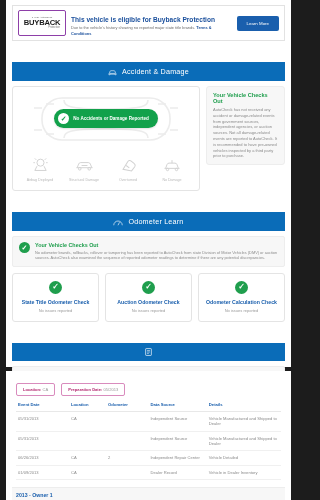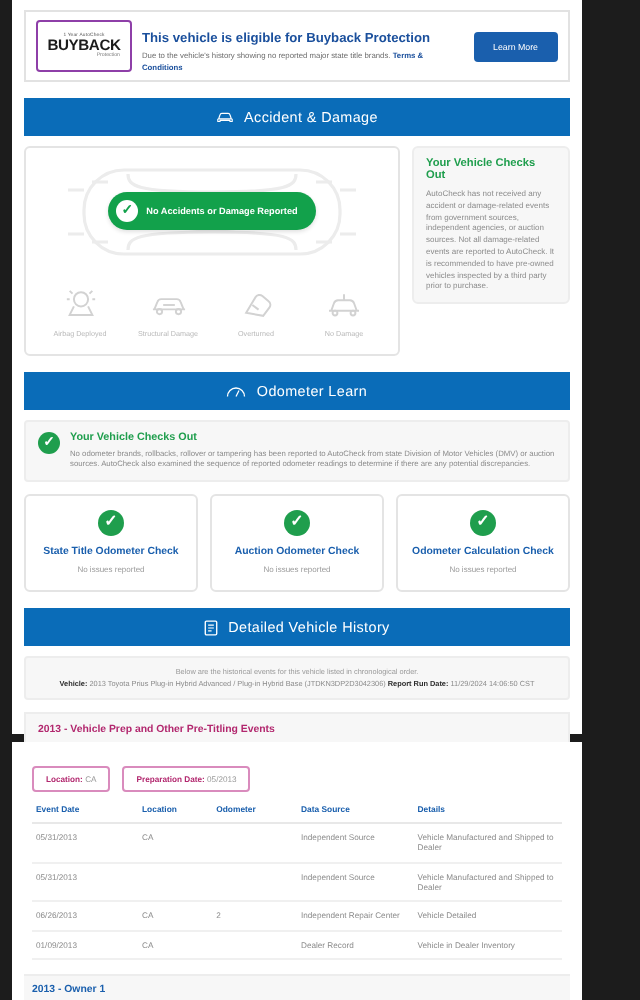--- a/index.html
+++ b/index.html
@@ -54,28 +54,28 @@
   .bb-btn {
     flex: 0 0 auto; align-self: center;
     background: #1a5fad; color: #ffffff;
     font-size: 4.4px; border: none; border-radius: 2px;
     padding: 5px 10px; cursor: pointer;
     white-space: nowrap;
   }
 
   
   .sec-bar {
-    margin-top: 8px;
+    margin-top: 21px;
     background: #0a6cb8;
     color: #ffffff;
     text-align: center;
     font-size: 7.2px;
     padding: 5px 0;
     letter-spacing: .2px;
-    display: flex; align-items: center; justify-content: center; gap: 5px;
+    display: flex; align-items: flex-end; justify-content: center; gap: 5px;
   }
   .sec-bar svg { display: block; }
 
   
   .acc-body { display: flex; gap: 6px; margin-top: 5px; }
   .acc-left {
     flex: 1 1 58%;
     border: 1px solid #e4e4e4; border-radius: 3px;
     padding: 6px 5px 7px 5px;
     background: #fff;
@@ -320,21 +320,20 @@
       </div>
     </div>
 
     <div class="sec-bar">
       <span>
         <svg width="7" height="8" viewBox="0 0 12 14">
             <rect x="1" y="1" width="10" height="12" rx="1" fill="none" stroke="#fff" stroke-width="1.2"></rect>
             <path d="M3.5 4.5h5M3.5 7h5M3.5 9.5h3" stroke="#fff" stroke-width="1"></path>
           </svg>
       </span>
-      <span>Detailed Vehicle History</span>
     </div>
 
     <div class="hist-note">
       <div class="line1">Below are the historical events for this vehicle listed in chronological order.</div>
       <div class="line2">
         <b>Vehicle:</b>
         <span>2013 Toyota Prius Plug-in Hybrid Advanced / Plug-in Hybrid Base (JTDKN3DP2D3042306)</span>
         <b>Report Run Date:</b>
         <span>11/29/2024 14:06:50 CST</span>
       </div>

